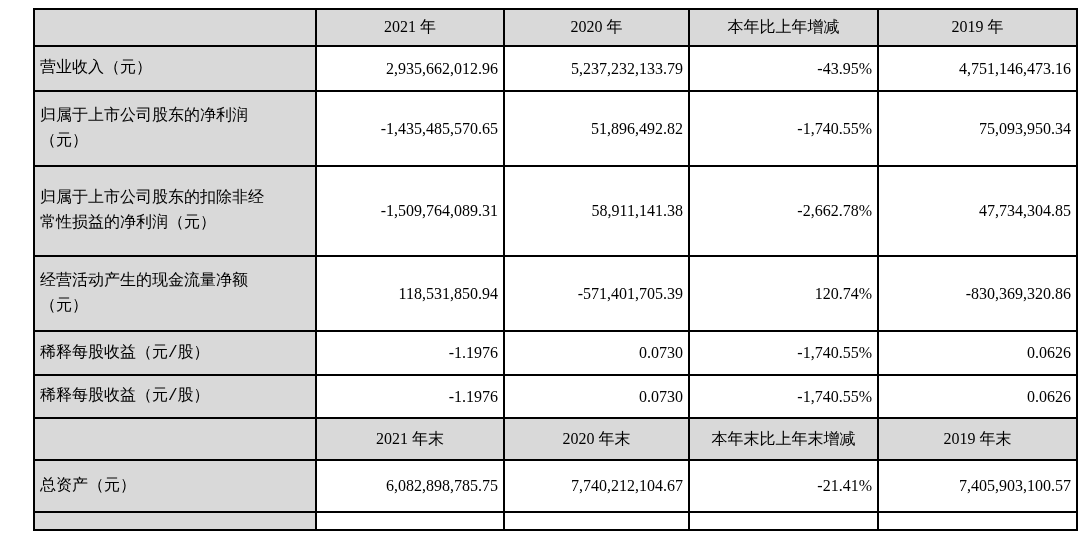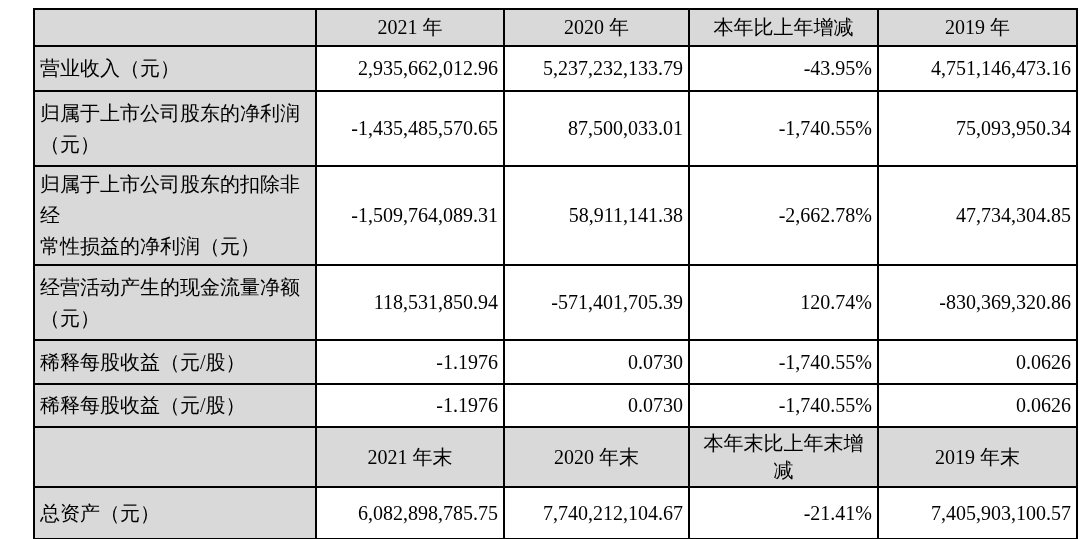--- a/index.html
+++ b/index.html
@@ -21,35 +21,36 @@
     left: 33px;
     top: 8px;
     width: 1043px;
     border-collapse: collapse;
     table-layout: fixed;
     font-family: "Liberation Serif", "DejaVu Serif", serif;
     color: #000000;
   }
   table.fin td {
     border: 2px solid #000000;
-    font-size: 20px;
+    font-size: 16px;
     vertical-align: middle;
     overflow: hidden;
   }
   td.hdr {
     background: #d9d9d9;
     text-align: center;
     padding: 2px 4px;
   }
   td.lbl {
     background: #d9d9d9;
     text-align: left;
     padding: 2px 4px 2px 5px;
     white-space: pre-line;
     line-height: 1.55;
+    font-family: Liberation Mono, monospace;
   }
   td.num {
     background: #ffffff;
     text-align: right;
     padding: 2px 5px 2px 2px;
     border-radius: 18px;
   }
   tr.h37 { height: 37px; }
   tr.h45 { height: 45px; }
   tr.h75 { height: 75px; }
@@ -87,21 +88,21 @@
       <td class="num">2,935,662,012.96</td>
       <td class="num">5,237,232,133.79</td>
       <td class="num">-43.95%</td>
       <td class="num">4,751,146,473.16</td>
     </tr>
 
     <tr class="h75">
       <td class="lbl">归属于上市公司股东的净利润
 （元）</td>
       <td class="num">-1,435,485,570.65</td>
-      <td class="num">87,500,033.01</td>
+      <td class="num">51,896,492.82</td>
       <td class="num">-1,740.55%</td>
       <td class="num">75,093,950.34</td>
     </tr>
 
     <tr class="h78">
       <td class="lbl">归属于上市公司股东的扣除非经
 常性损益的净利润（元）</td>
       <td class="num">-1,509,764,089.31</td>
       <td class="num">58,911,141.38</td>
       <td class="num">-2,662.78%</td>

